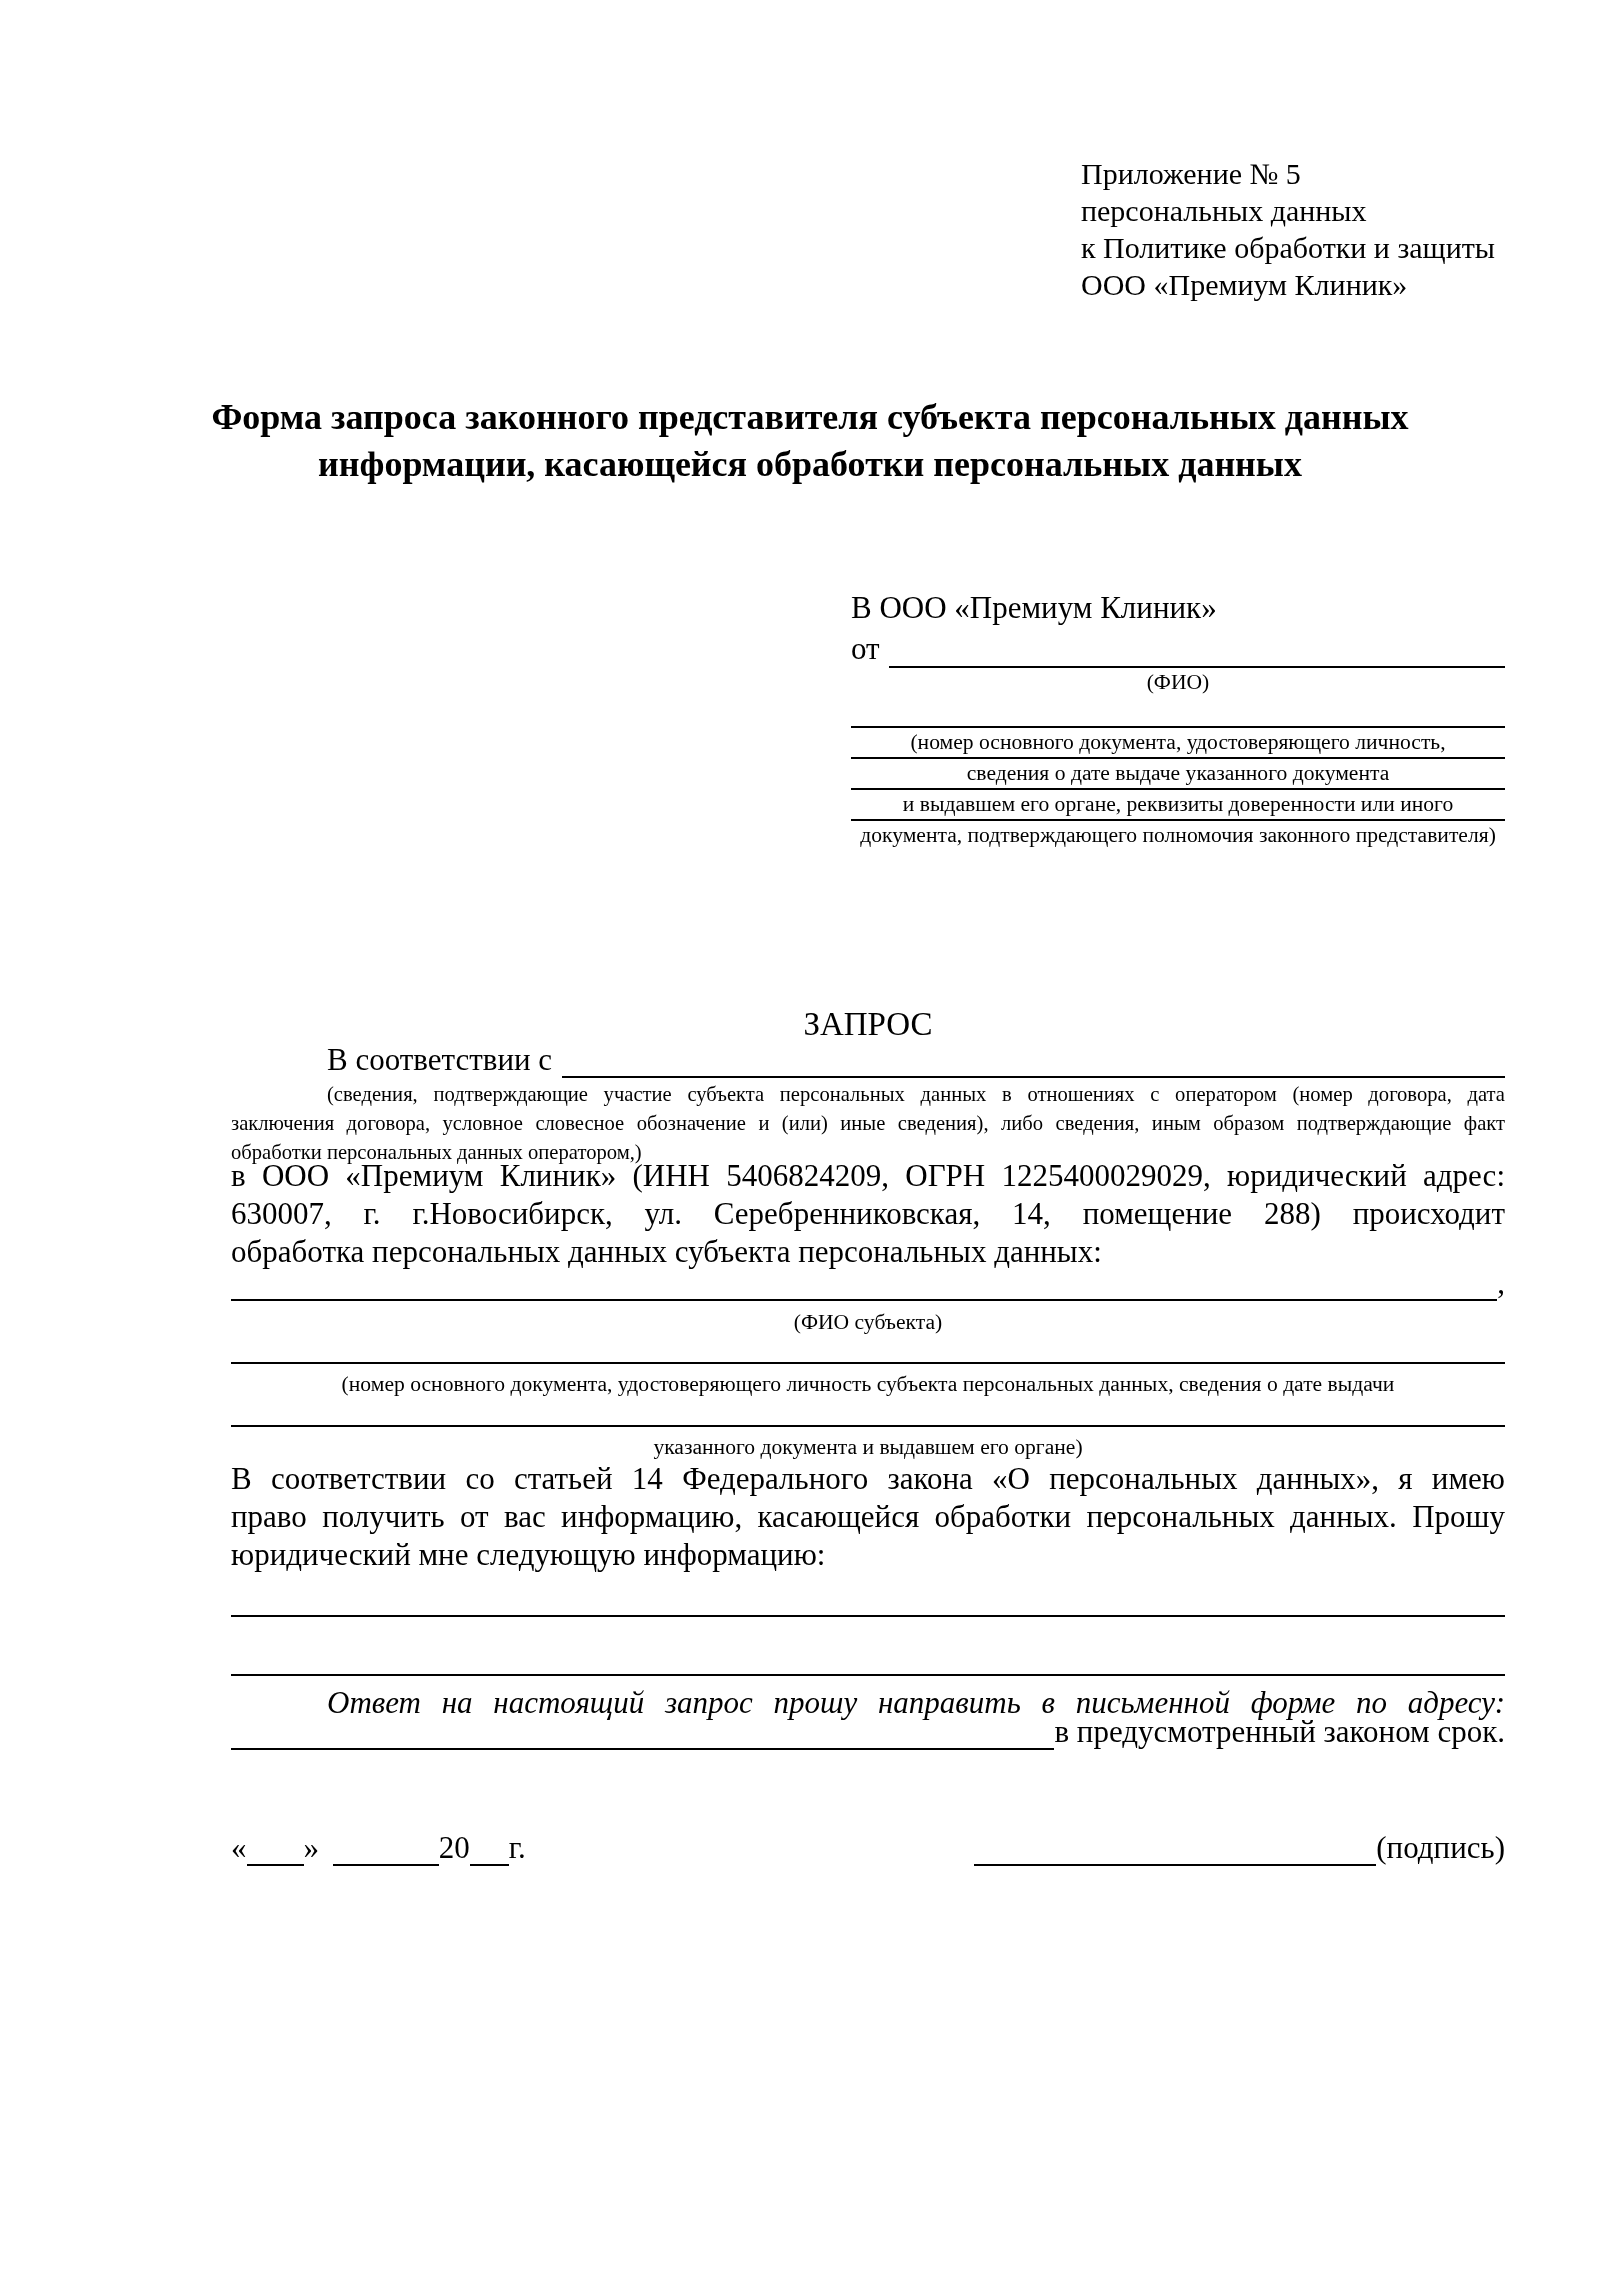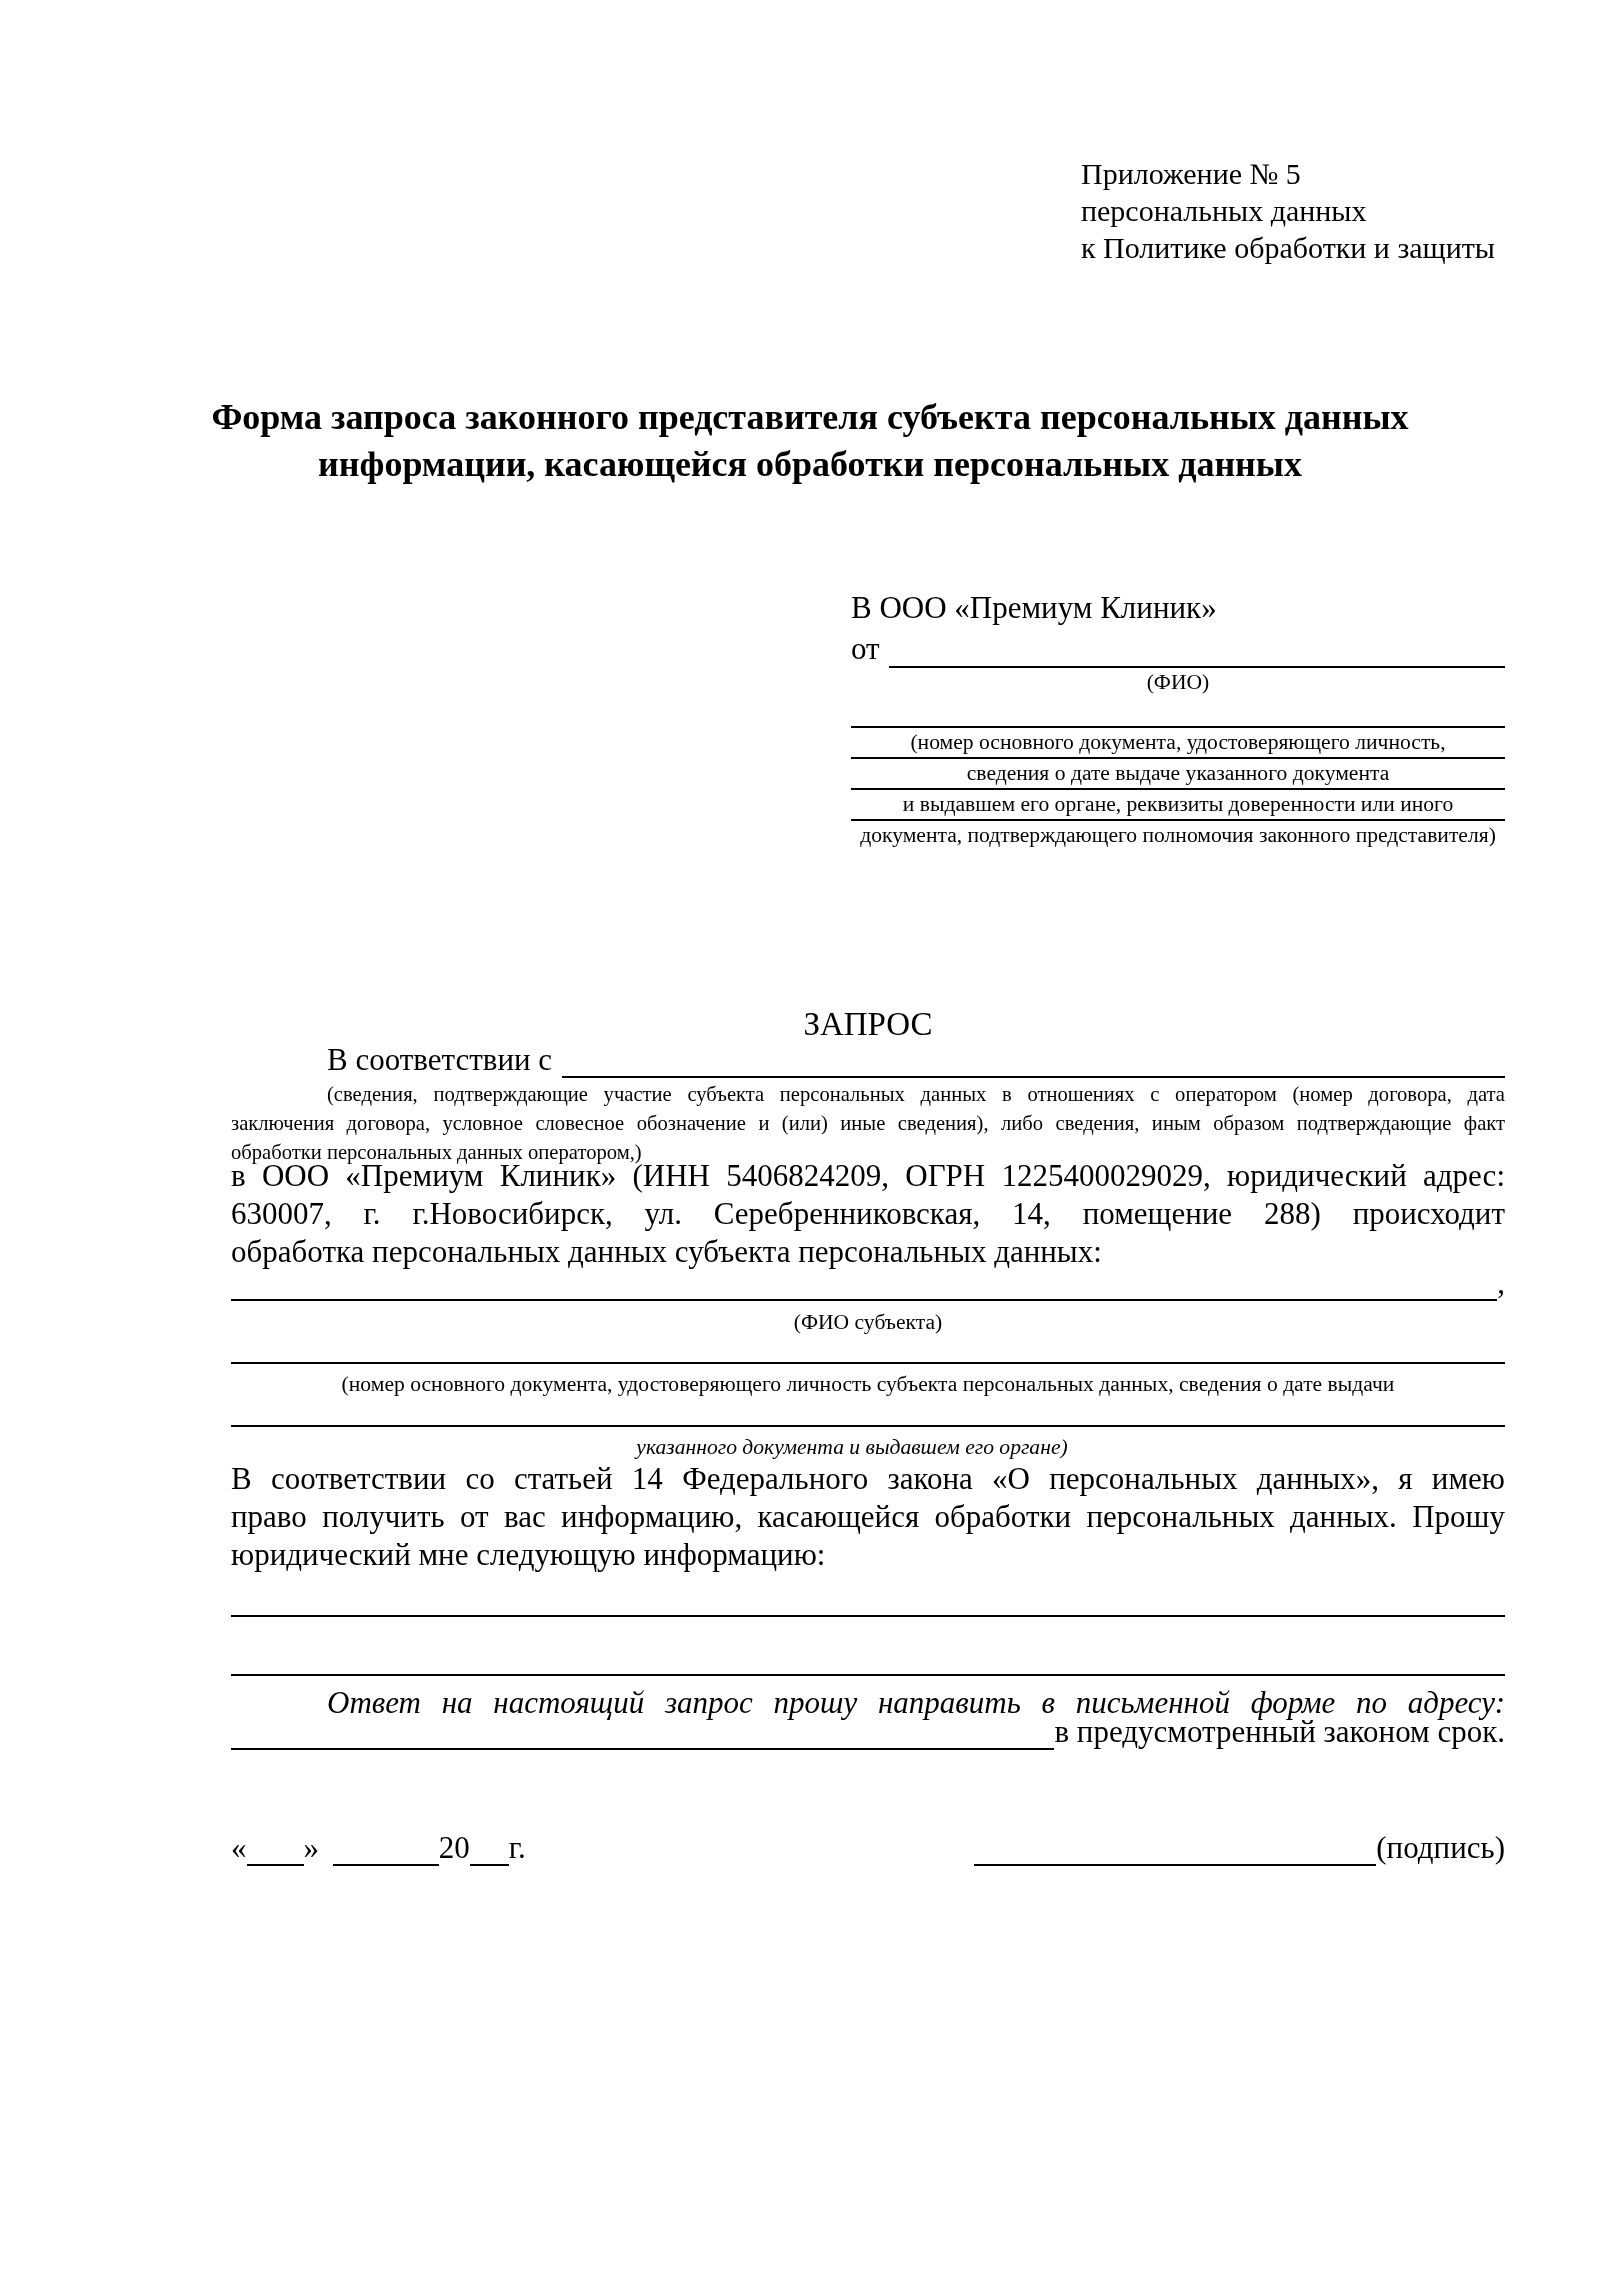--- a/index.html
+++ b/index.html
@@ -36,21 +36,21 @@
   .just{text-align:justify;text-align-last:justify;}
   
   .operator{position:absolute;left:231px;top:1157px;width:1274px;font-size:31px;line-height:38px;}
   
   .subject-line{position:absolute;left:231px;top:1266px;width:1274px;font-size:31px;display:flex;align-items:flex-end;height:35px;}
   .subject-line .line-fill{flex:1;}
   .fio-subject{position:absolute;left:231px;top:1308px;width:1274px;}
   .doc-line1{position:absolute;left:231px;top:1362px;width:1274px;height:0;border-bottom:2.9px solid #000;}
   .doc-cap1{position:absolute;left:231px;top:1370px;width:1274px;}
   .doc-line2{position:absolute;left:231px;top:1425px;width:1274px;height:0;border-bottom:2.9px solid #000;}
-  .doc-cap2{position:absolute;left:215px;top:1433px;width:1274px;font-style:italic;}
+  .doc-cap2{position:absolute;left:231px;top:1433px;width:1274px;}
   
   .law{position:absolute;left:231px;top:1460px;width:1274px;font-size:31px;line-height:38px;}
   
   .blank1{position:absolute;left:231px;top:1615px;width:1274px;height:0;border-bottom:2.9px solid #000;}
   .blank2{position:absolute;left:231px;top:1674px;width:1274px;height:0;border-bottom:2.9px solid #000;}
   
   .answer1{position:absolute;left:231px;top:1684px;width:1274px;font-size:31px;line-height:37px;text-indent:96px;font-style:italic;}
   .answer2{position:absolute;left:231px;top:1715px;width:1274px;font-size:31px;display:flex;align-items:flex-end;height:35px;}
   .answer2 .line-fill{flex:1;}
   .answer2 .tail{white-space:nowrap;}
@@ -65,20 +65,21 @@
 </style>
 </head>
 <body>
 
 <div class="page">
 
   <div class="appendix">
     <div>Приложение № 5</div>
     <div>персональных данных</div>
     <div>к Политике обработки и защиты</div>
+    <div>ООО «Премиум Клиник»</div>
   </div>
 
   <div class="title">
     <div>Форма запроса законного представителя субъекта персональных данных</div>
     <div>информации, касающейся обработки персональных данных</div>
   </div>
 
   <div class="addressee">
     <div>В ООО «Премиум Клиник»</div>
     <div class="addr-from">

